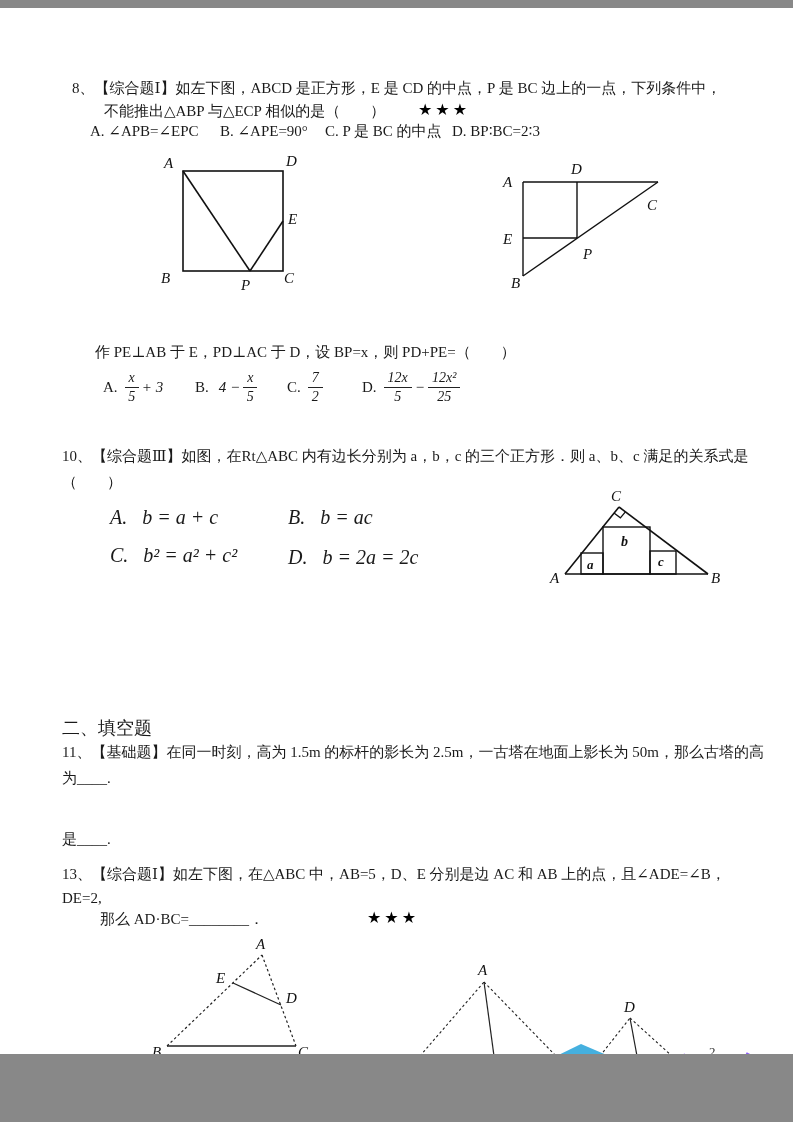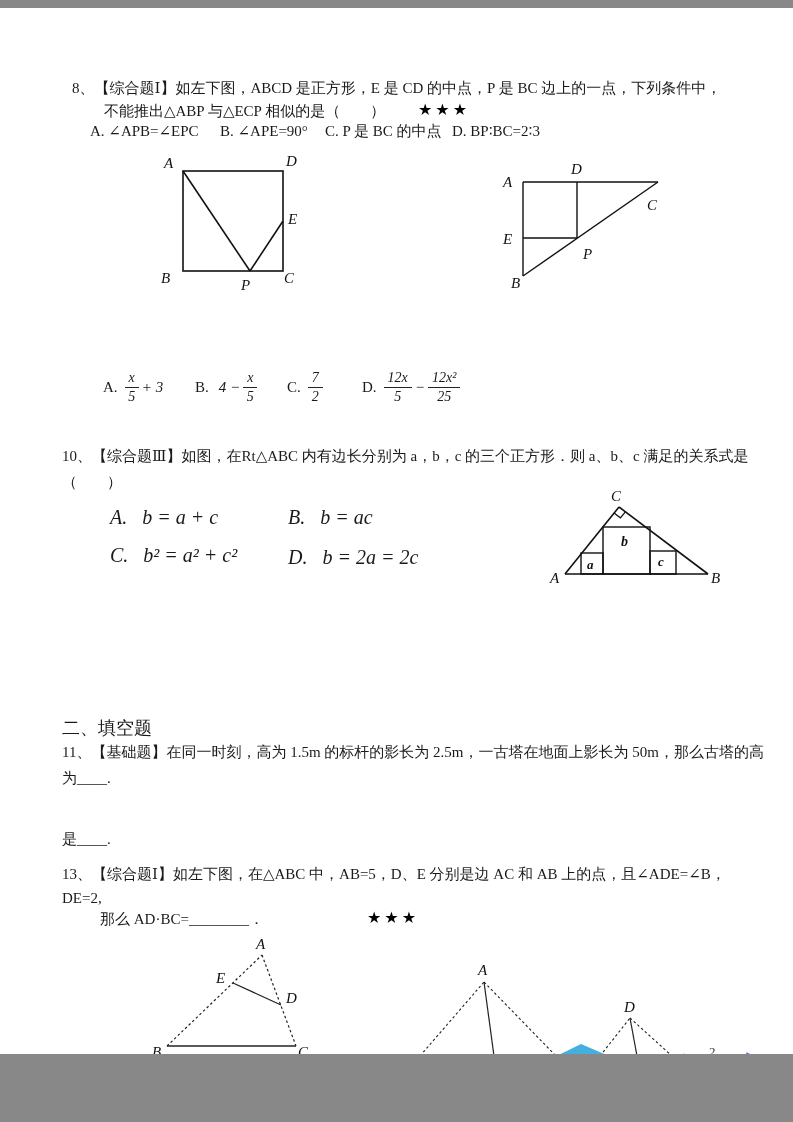--- a/index.html
+++ b/index.html
@@ -60,20 +60,21 @@
     <line x1="82" y1="26" x2="82" y2="82" stroke="#111" stroke-width="1.4"></line>
     <line x1="28" y1="82" x2="82" y2="82" stroke="#111" stroke-width="1.4"></line>
     <text x="8" y="31">A</text>
     <text x="76" y="18">D</text>
     <text x="152" y="54">C</text>
     <text x="8" y="88">E</text>
     <text x="88" y="103">P</text>
     <text x="16" y="132">B</text>
   </svg>
 
+  <div class="line" style="left:95px;top:334px">作 PE⊥AB 于 E，PD⊥AC 于 D，设 BP=x，则 PD+PE=（　　）</div>
 
   <div class="q9opt" style="left:103px;top:362px">
     <span class="lbl">A.</span>
     <span class="frac">
         <span class="num">x</span>
         <span class="den">5</span>
       </span>
     <span class="tok">+ 3</span>
   </div>
   <div class="q9opt" style="left:195px;top:362px">

